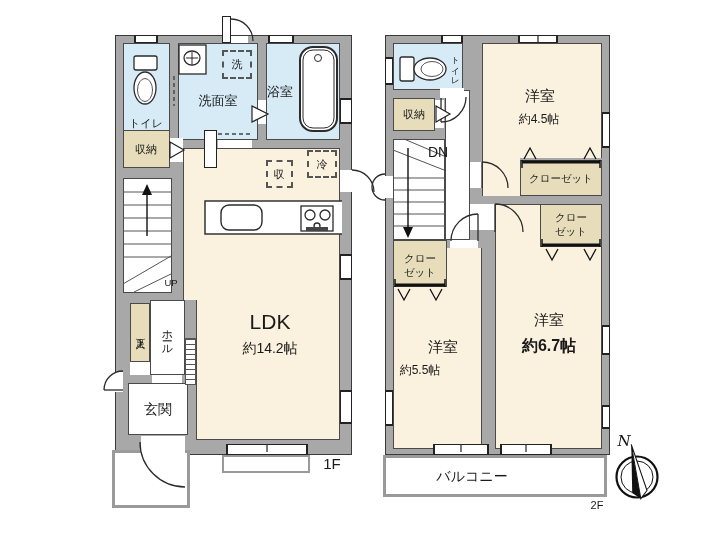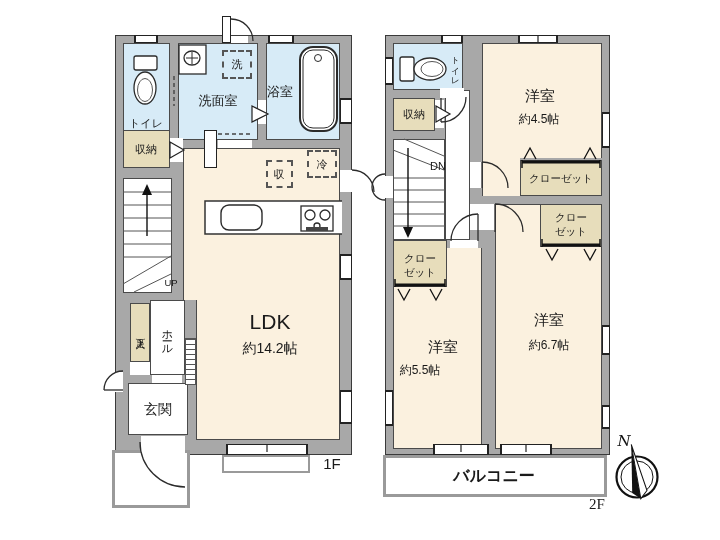--- a/index.html
+++ b/index.html
@@ -259,28 +259,28 @@
   <div class="lbl" style="left:270px;top:348px;font-size:14px;">約14.2帖</div>
   <div class="lbl" style="left:279px;top:174px;font-size:11px;">収</div>
   <div class="lbl" style="left:322px;top:164px;font-size:11px;">冷</div>
   <div class="lbl vert" style="left:167px;top:336px;font-size:11px;">ホール</div>
   <div class="lbl vert" style="left:140px;top:332px;font-size:9.5px;">下足入</div>
   <div class="lbl" style="left:158px;top:409px;font-size:14px;">玄関</div>
   <div class="lbl" style="left:332px;top:464px;font-size:15px;">1F</div>
 
   <div class="lbl vert" style="left:455px;top:66px;font-size:8.5px;">トイレ</div>
   <div class="lbl" style="left:414px;top:114px;font-size:11px;">収納</div>
-  <div class="lbl" style="left:438px;top:166px;font-size:11px;">DN</div>
+  <div class="lbl" style="left:438px;top:152px;font-size:14px;">DN</div>
   <div class="lbl" style="left:540px;top:96px;font-size:15px;">洋室</div>
   <div class="lbl" style="left:539px;top:120px;font-size:12px;">約4.5帖</div>
   <div class="lbl" style="left:561px;top:178px;font-size:10.5px;">クローゼット</div>
   <div class="lbl" style="left:571px;top:217px;font-size:10.5px;">クロー</div>
   <div class="lbl" style="left:571px;top:231px;font-size:10.5px;">ゼット</div>
   <div class="lbl" style="left:420px;top:258px;font-size:10.5px;">クロー</div>
   <div class="lbl" style="left:420px;top:272px;font-size:10.5px;">ゼット</div>
   <div class="lbl" style="left:443px;top:347px;font-size:15px;">洋室</div>
   <div class="lbl" style="left:420px;top:371px;font-size:12px;">約5.5帖</div>
   <div class="lbl" style="left:549px;top:320px;font-size:15px;">洋室</div>
-  <div class="lbl" style="left:549px;top:346px;font-size:12px;">約6.7帖</div>
-  <div class="lbl" style="left:494px;top:476px;font-size:16px;font-weight:bold;">バルコニー</div>
-  <div class="lbl" style="left:597px;top:505px;font-size:15px;font-family:Liberation Serif, serif;">2F</div>
+  <div class="lbl" style="left:549px;top:346px;font-size:16px;font-weight:bold;">約6.7帖</div>
+  <div class="lbl" style="left:472px;top:476px;font-size:14px;">バルコニー</div>
+  <div class="lbl" style="left:597px;top:505px;font-size:11px;">2F</div>
 
 </div>
 
 </body></html>

